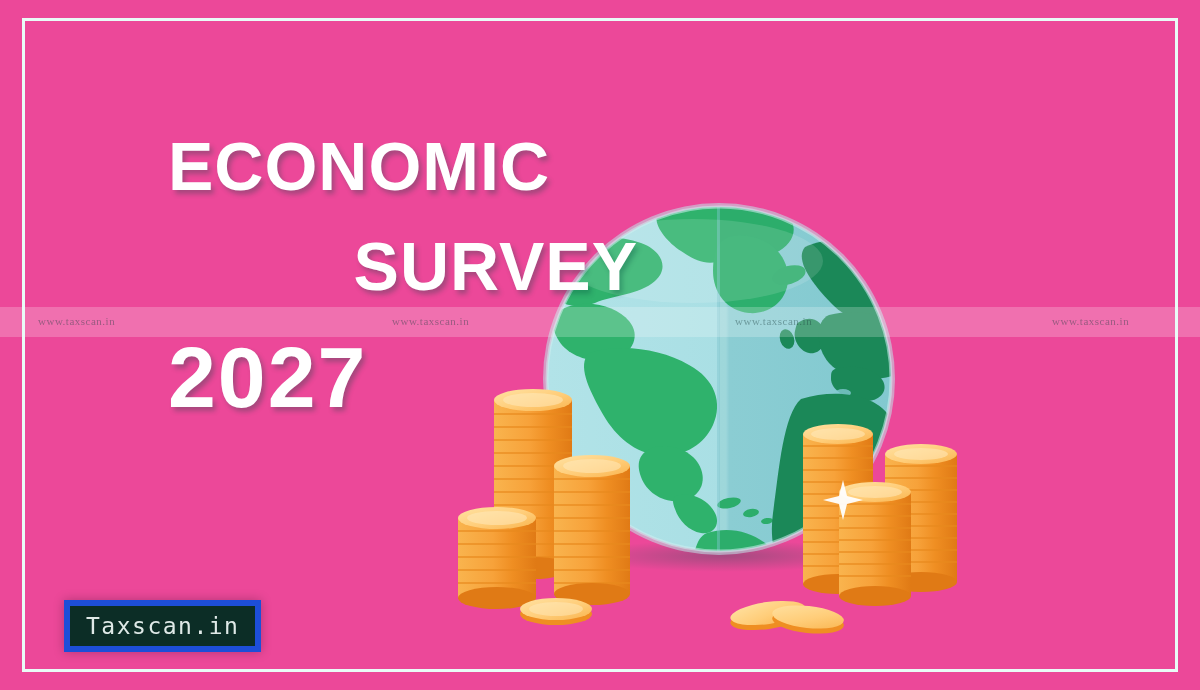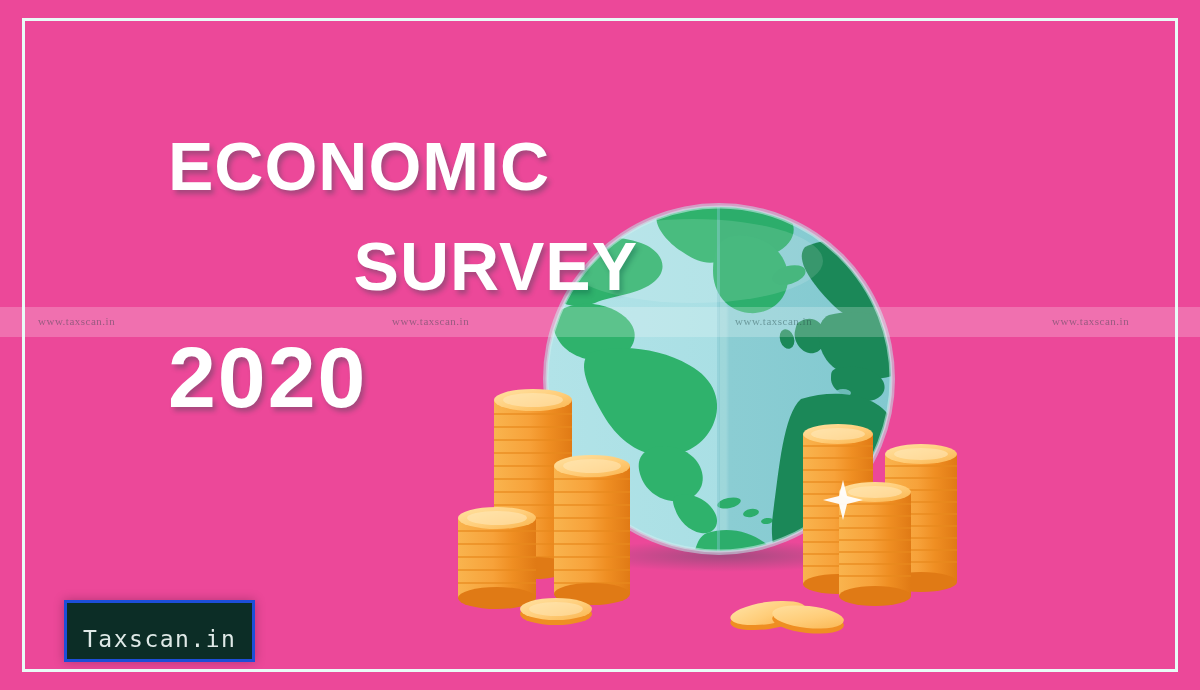--- a/index.html
+++ b/index.html
@@ -87,23 +87,23 @@
   }
   .wm-1 { left:38px; }
   .wm-2 { left:392px; }
   .wm-3 { left:735px; }
   .wm-4 { left:1052px; }
 
   
   #logo-badge {
     position:absolute;
     left:64px; top:600px;
-    padding:25px 16px 8px 16px;
+    padding:9px 16px 8px 16px;
     background:#0c2d26;
-    border:3px solid #1d4ed8;
+    border:6px solid #1d4ed8;
     box-shadow:0 0 10px rgba(0,0,0,0.25);
     z-index:55;
   }
   #logo-text {
     color:#dfe9e7;
     font-family:"DejaVu Sans Mono", monospace;
     font-size:23px;
     letter-spacing:1.5px;
     line-height:1;
     white-space:nowrap;
@@ -382,21 +382,21 @@
       <g>
         <ellipse cx="90" cy="34" rx="36" ry="11" fill="#ef8e22" transform="rotate(6 90 34)"></ellipse>
         <ellipse cx="90" cy="29" rx="36" ry="11" fill="url(#ct3)" transform="rotate(6 90 29)"></ellipse>
       </g>
     </svg>
   </div>
 
   <div id="title-block">
     <div class="title-line" id="title-economic">ECONOMIC</div>
     <div class="title-line" id="title-survey">SURVEY</div>
-    <div class="title-line" id="title-year">2020</div>
+    <div class="title-line" id="title-year">2027</div>
   </div>
 
   <div id="watermark-band">
     <span class="wm-text wm-1">www.taxscan.in</span>
     <span class="wm-text wm-2">www.taxscan.in</span>
     <span class="wm-text wm-3">www.taxscan.in</span>
     <span class="wm-text wm-4">www.taxscan.in</span>
   </div>
 
   <div id="logo-badge">

